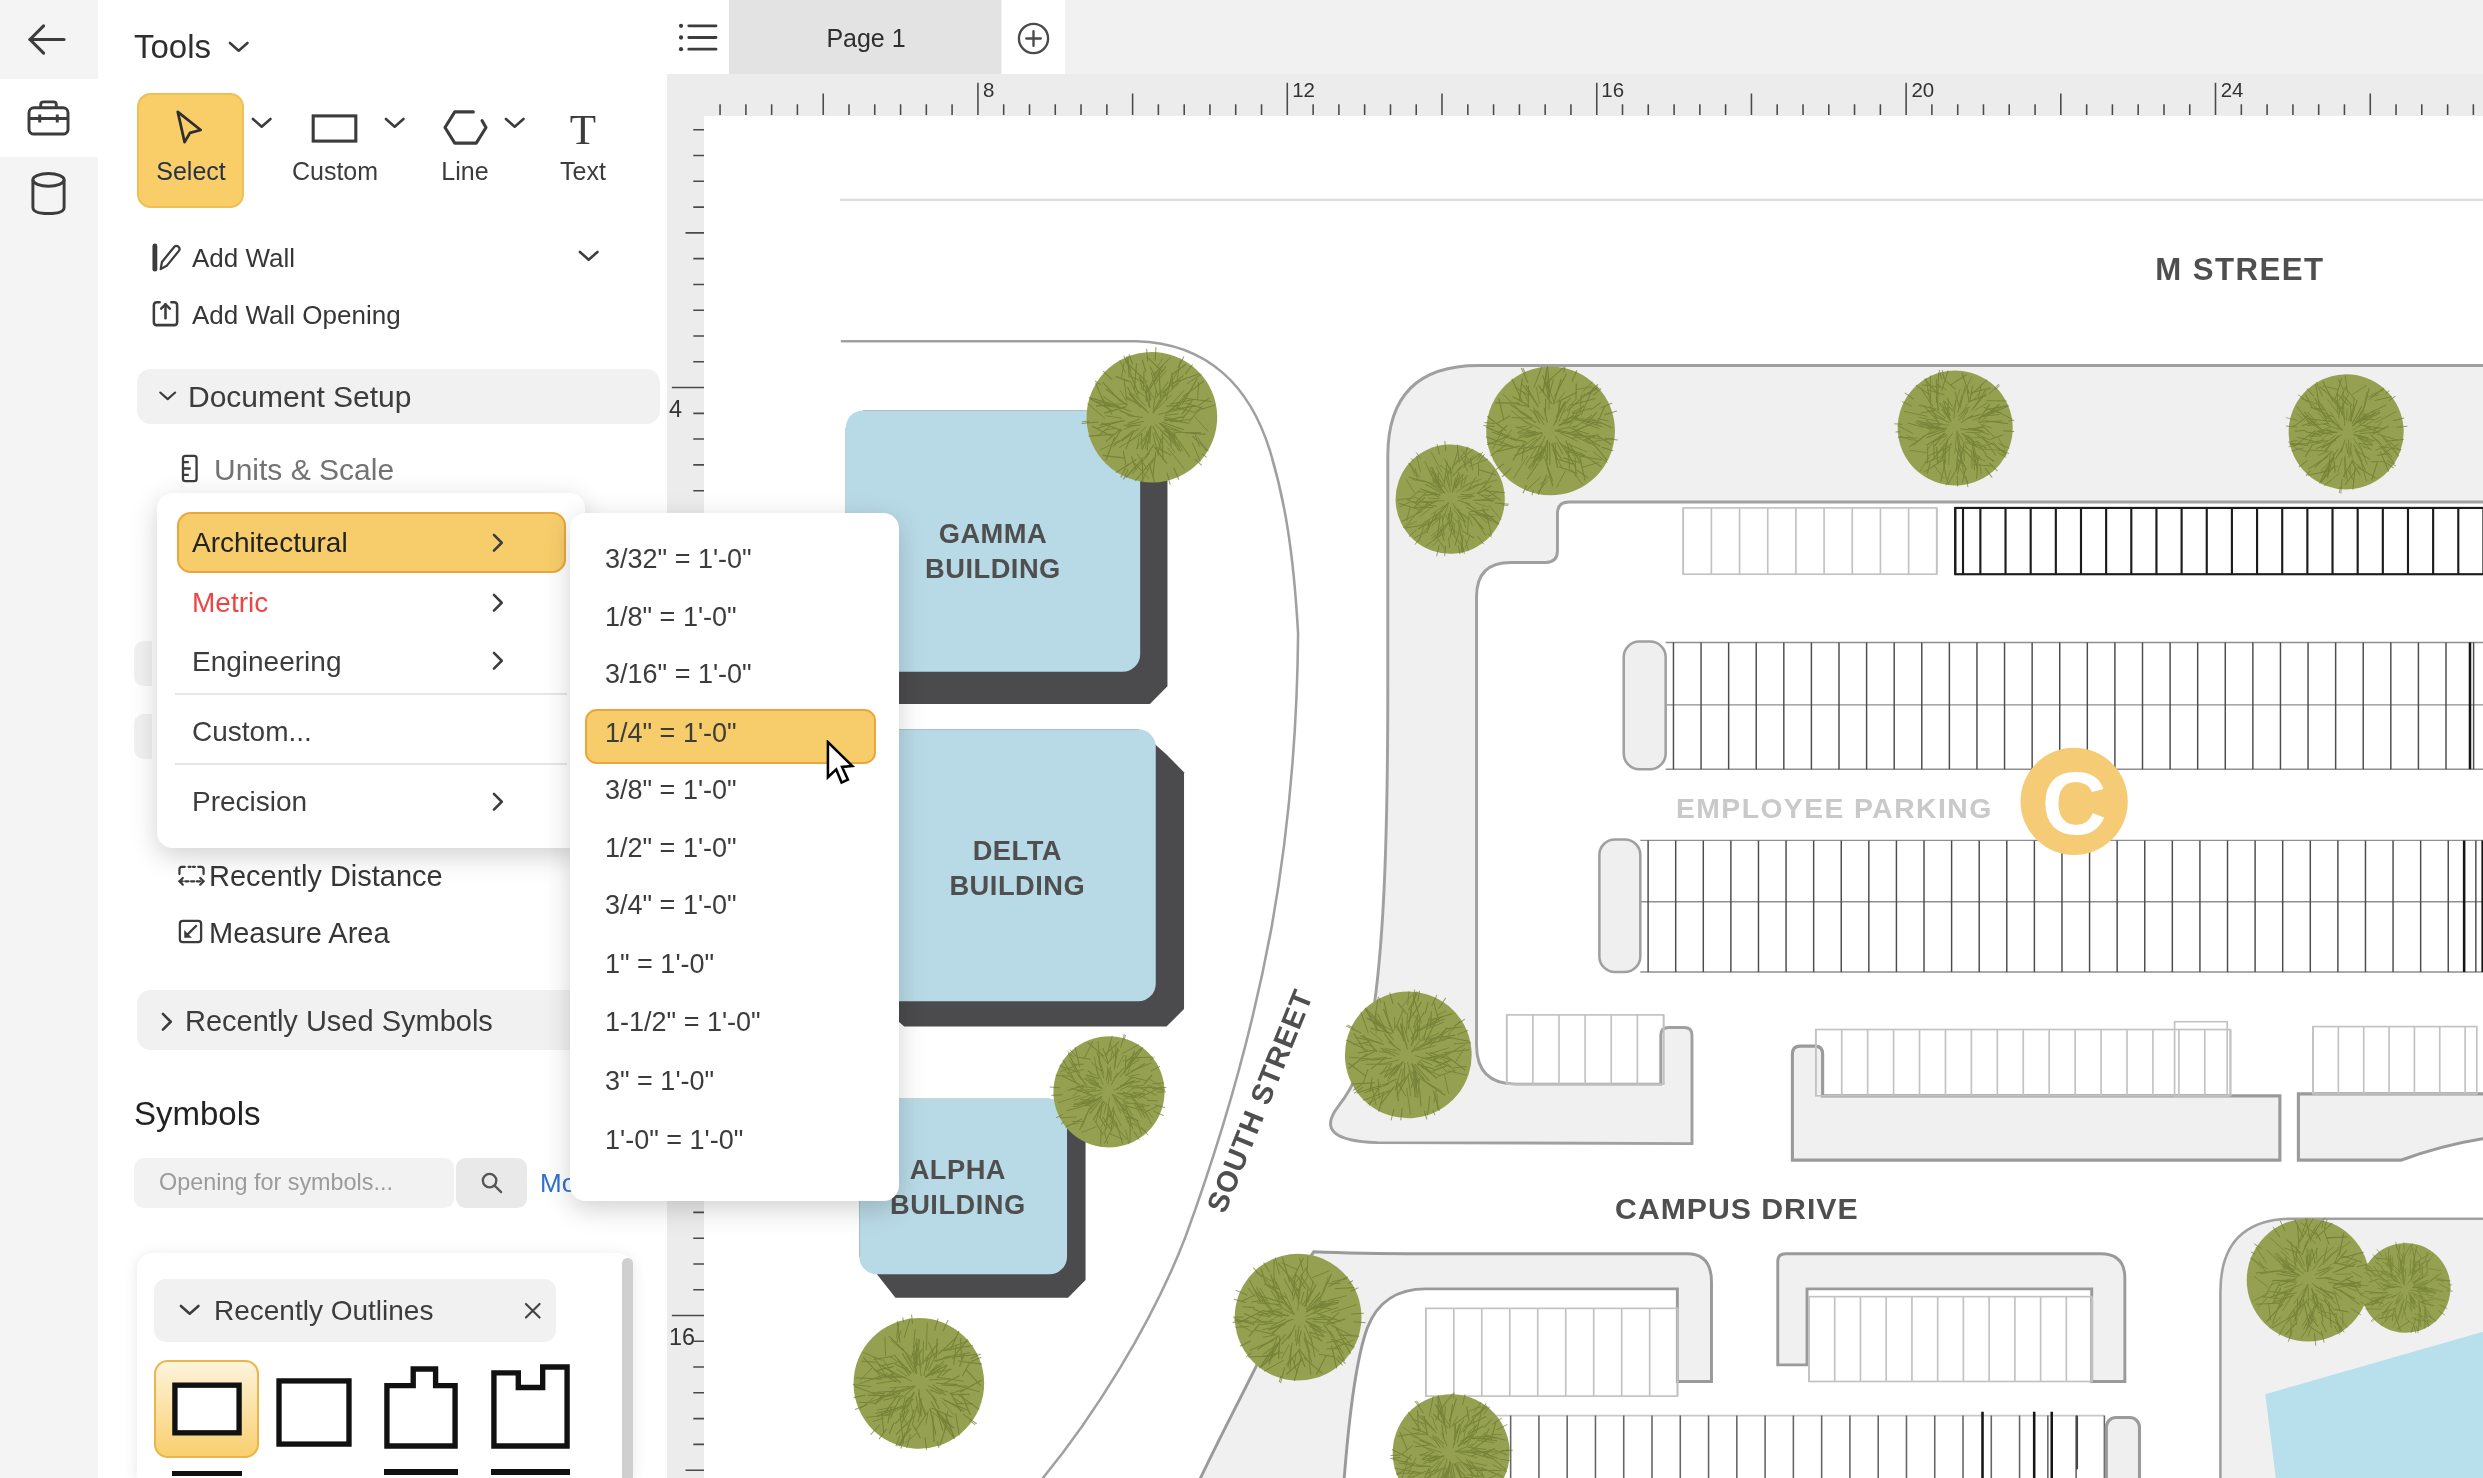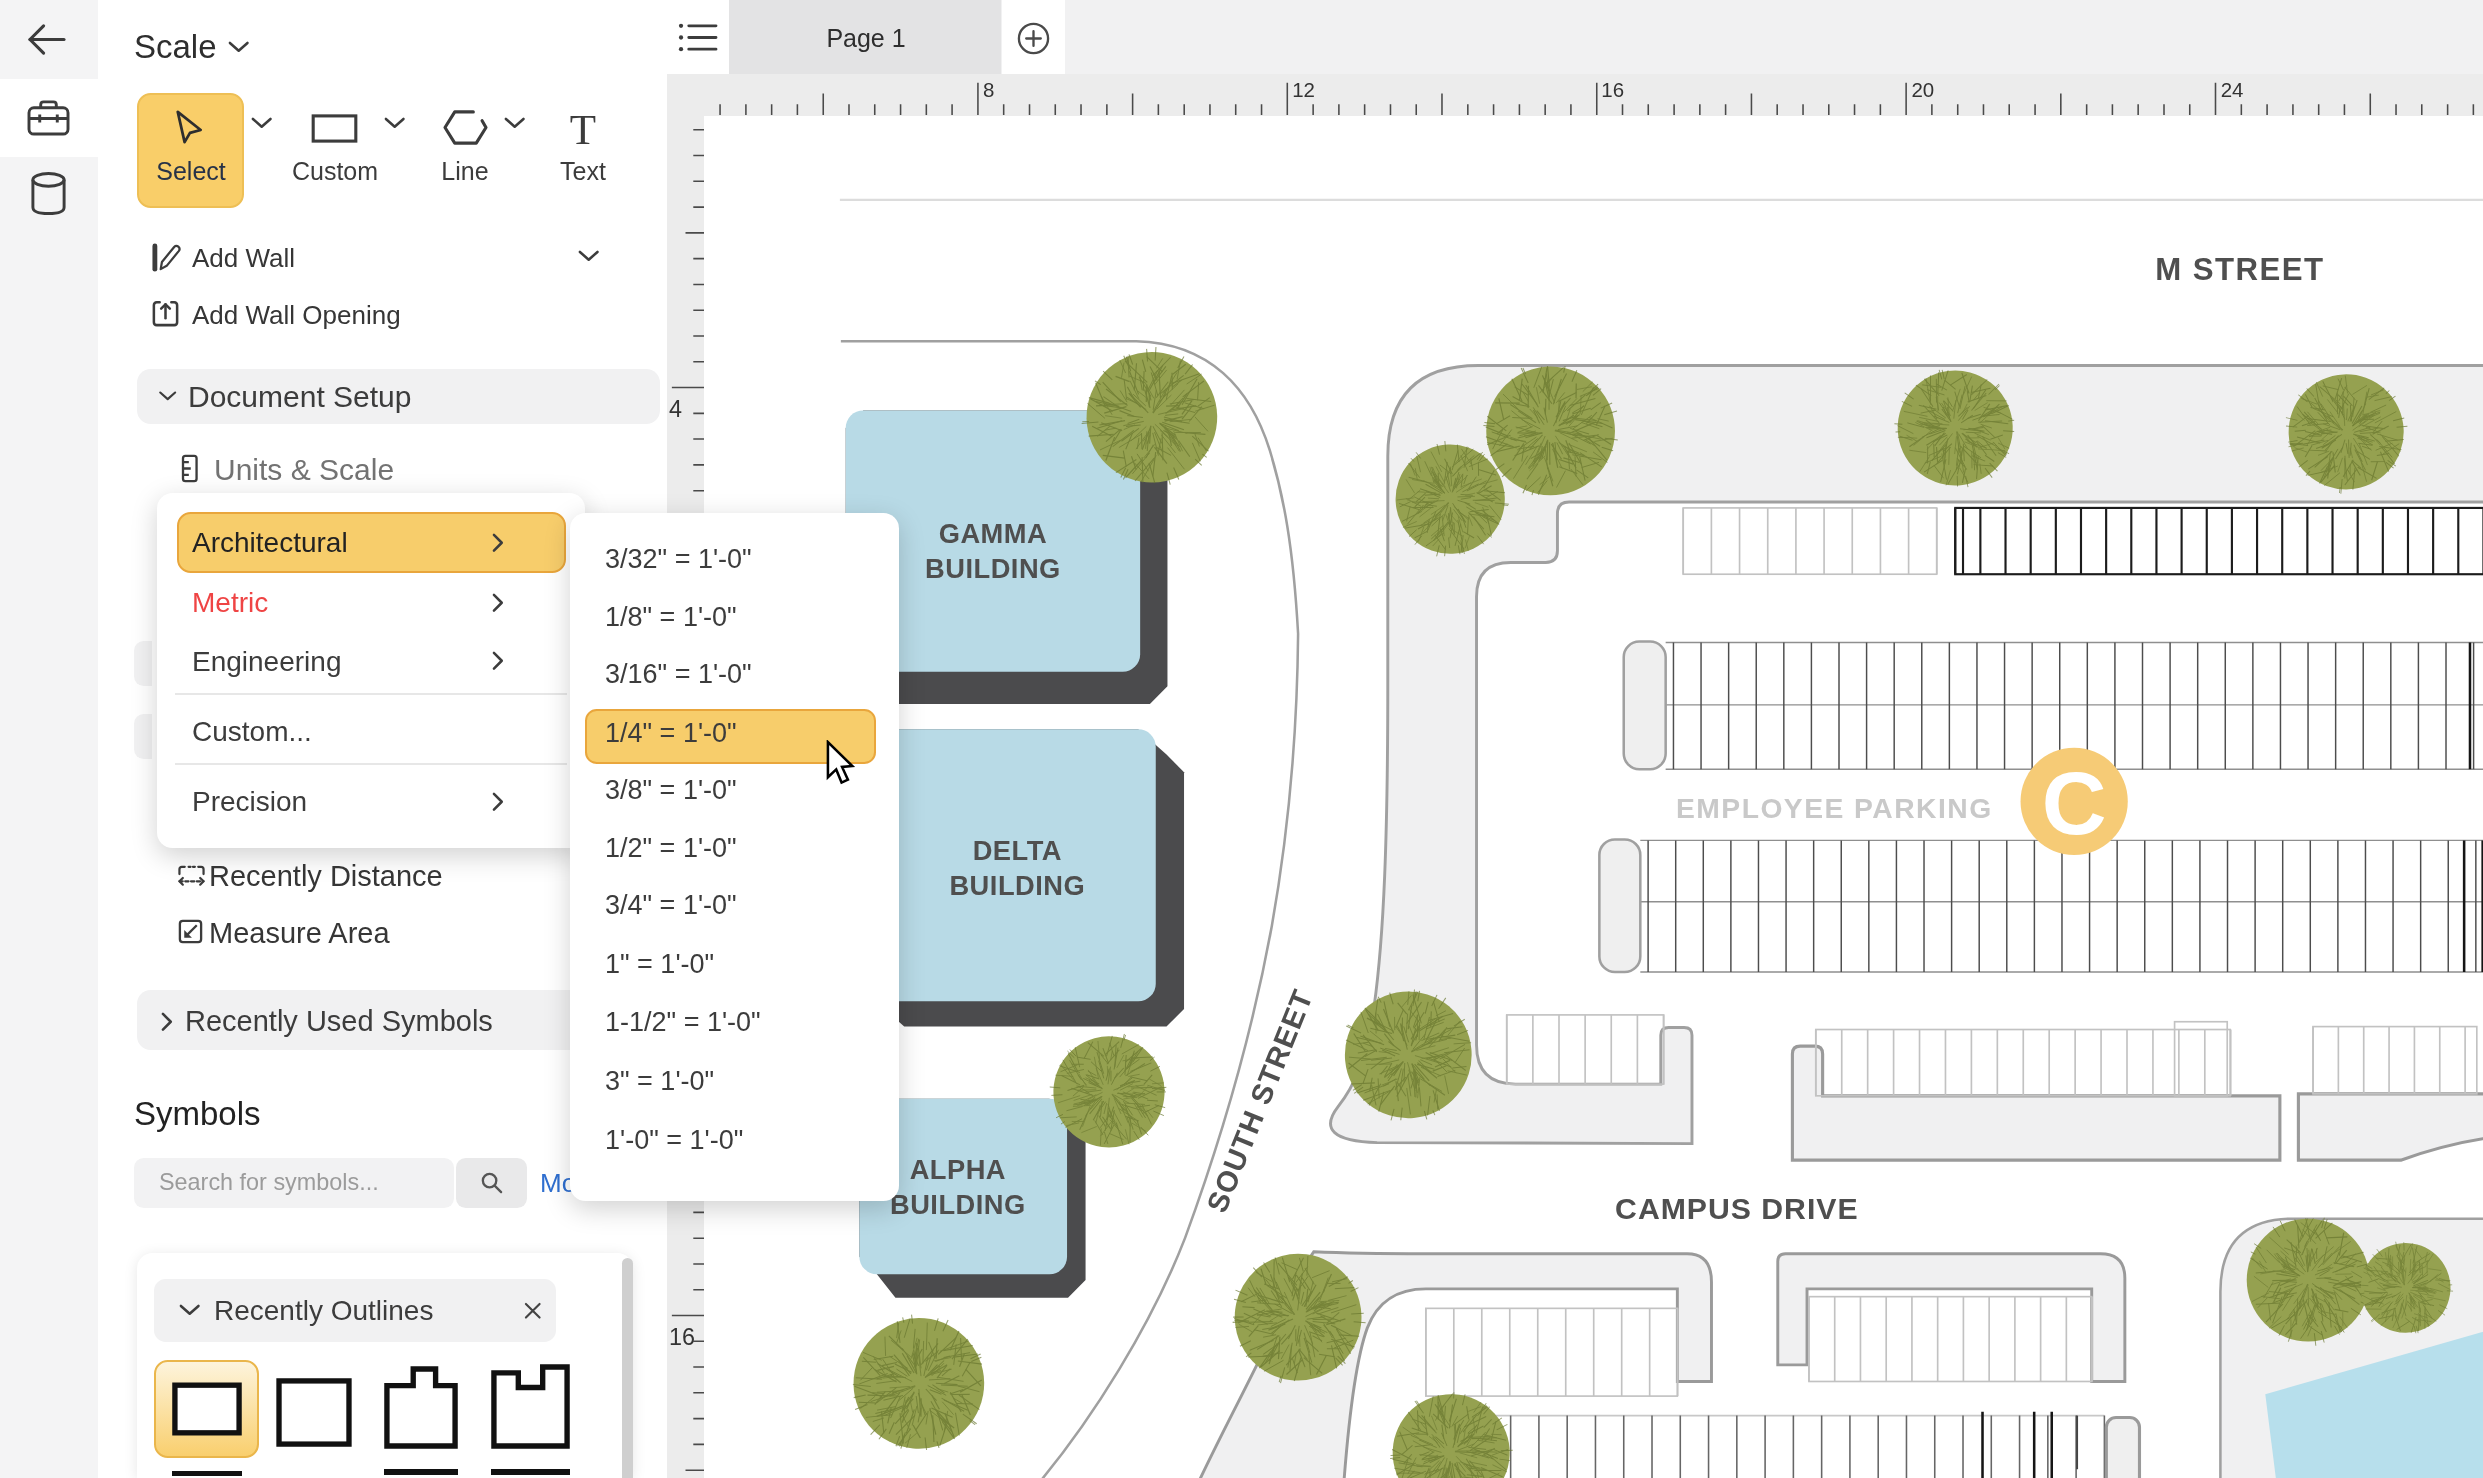--- a/index.html
+++ b/index.html
@@ -16,21 +16,21 @@
         <path d="M14 17 V25 M32 17 V25"></path>
       </g>
     </svg></div>
 <div style="position:absolute;left:29px;top:171px;line-height:0;"><svg width="39" height="45" viewBox="0 0 40 46">
       <g stroke="#3c3c3c" stroke-width="3" fill="none">
         <ellipse cx="20" cy="9" rx="16" ry="6.5"></ellipse>
         <path d="M4 9 V37 Q4 43.5 20 43.5 Q36 43.5 36 37 V9"></path>
       </g>
     </svg></div>
 <div class="abs" style="left:98px;top:0;width:570px;height:1478px;background:#fff"></div>
-<div style="position:absolute;left:134px;top:28px;font-size:33px;color:#2e2e2e;font-weight:normal;letter-spacing:0;white-space:nowrap;">Scale</div>
+<div style="position:absolute;left:134px;top:28px;font-size:33px;color:#2e2e2e;font-weight:normal;letter-spacing:0;white-space:nowrap;">Tools</div>
 <div style="position:absolute;left:227px;top:40px;line-height:0;"><svg width="23.4" height="13.7" viewBox="0 0 24 14">
       <path d="M3 3 L12 11 L21 3" stroke="#3c3c3c" stroke-width="2.6" fill="none" stroke-linecap="round" stroke-linejoin="round"></path>
     </svg></div>
 <div class="abs" style="left:137px;top:93px;width:107px;height:115px;background:#f9ce69;border:2px solid #eebf55;border-radius:13.7px"></div>
 <div style="position:absolute;left:168px;top:107px;line-height:0;"><svg width="41" height="43" viewBox="0 0 42 44">
       <path d="M10 5 L17 36 L22.5 26.5 L33.5 23.5 Z" stroke="#2e2e2e" stroke-width="2.8" fill="none" stroke-linejoin="round"></path>
     </svg></div>
 <div style="position:absolute;left:189px;top:157px;font-size:25px;color:#273247;font-weight:normal;letter-spacing:0;white-space:nowrap;transform:translateX(-50%);left:191px">Select</div>
 <div style="position:absolute;left:250px;top:116px;line-height:0;"><svg width="23.4" height="13.7" viewBox="0 0 24 14">
       <path d="M3 3 L12 11 L21 3" stroke="#3c3c3c" stroke-width="2.6" fill="none" stroke-linecap="round" stroke-linejoin="round"></path>
@@ -102,21 +102,21 @@
       <path d="M7.5 12.5 L7.5 20.5 L15.5 20.5 Z" fill="#3c3c3c"></path>
     </svg></div>
 <div style="position:absolute;left:209px;top:917px;font-size:29px;color:#363636;font-weight:normal;letter-spacing:0;white-space:nowrap;">Measure Area</div>
 <div class="abs" style="left:137px;top:990px;width:523px;height:60px;background:#f1f1f2;border-radius:13.7px"></div>
 <div class="abs" style="left:160px;top:1011px;line-height:0"><svg width="13.7" height="21.5" viewBox="0 0 14 22">
       <path d="M3 3 L11 11 L3 19" stroke="#3c3c3c" stroke-width="2.6" fill="none" stroke-linecap="round" stroke-linejoin="round"></path>
     </svg></div>
 <div style="position:absolute;left:185px;top:1005px;font-size:29px;color:#3c3c3c;font-weight:normal;letter-spacing:0;white-space:nowrap;">Recently Used Symbols</div>
 <div style="position:absolute;left:134px;top:1095px;font-size:33px;color:#222;font-weight:normal;letter-spacing:0;white-space:nowrap;">Symbols</div>
 <div class="abs" style="left:134px;top:1158px;width:320px;height:50px;background:#f2f2f3;border-radius:9.8px"></div>
-<div style="position:absolute;left:159px;top:1169px;font-size:23.4px;color:#9b9b9b;font-weight:normal;letter-spacing:0;white-space:nowrap;">Search for symbols...</div>
+<div style="position:absolute;left:159px;top:1169px;font-size:23.4px;color:#9b9b9b;font-weight:normal;letter-spacing:0;white-space:nowrap;">Opening for symbols...</div>
 <div class="abs" style="left:456px;top:1158px;width:71px;height:50px;background:#e9e9ea;border-radius:9.8px"></div>
 <div style="position:absolute;left:479px;top:1170px;line-height:0;"><svg width="25" height="25" viewBox="0 0 26 26">
       <g stroke="#555" stroke-width="2.4" fill="none" stroke-linecap="round">
         <circle cx="11" cy="11" r="7"></circle>
         <path d="M16.5 16.5 L23 23"></path>
       </g>
     </svg></div>
 <div style="position:absolute;left:540px;top:1168px;font-size:26px;color:#2f6fd0;font-weight:normal;letter-spacing:0;white-space:nowrap;">More</div>
 <div class="abs" style="left:137px;top:1253px;width:496px;height:225px;background:#fff;border-radius:15.6px 15.6px 0 0;box-shadow:0 2px 13.7px rgba(0,0,0,0.10)"></div>
 <div class="abs" style="left:622px;top:1258px;width:10.7px;height:220px;background:#cfcfcf;border-radius:5.9px 5.9px 0 0"></div>

